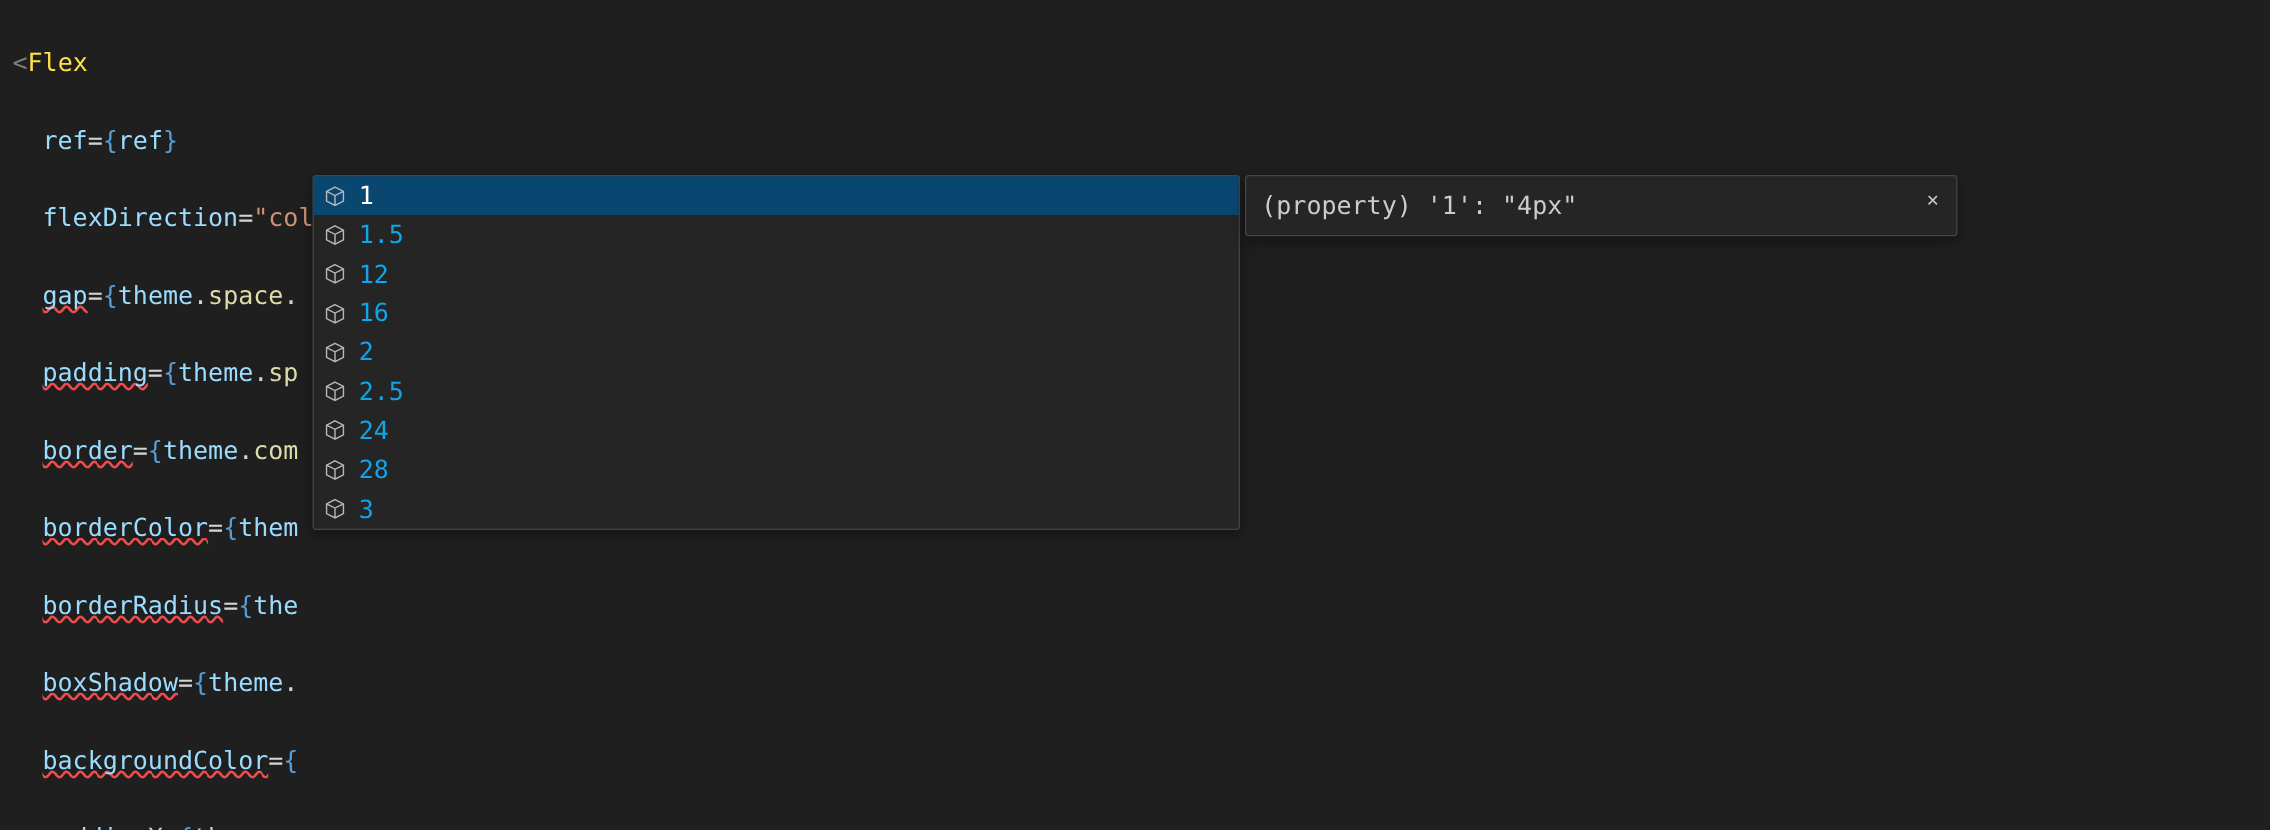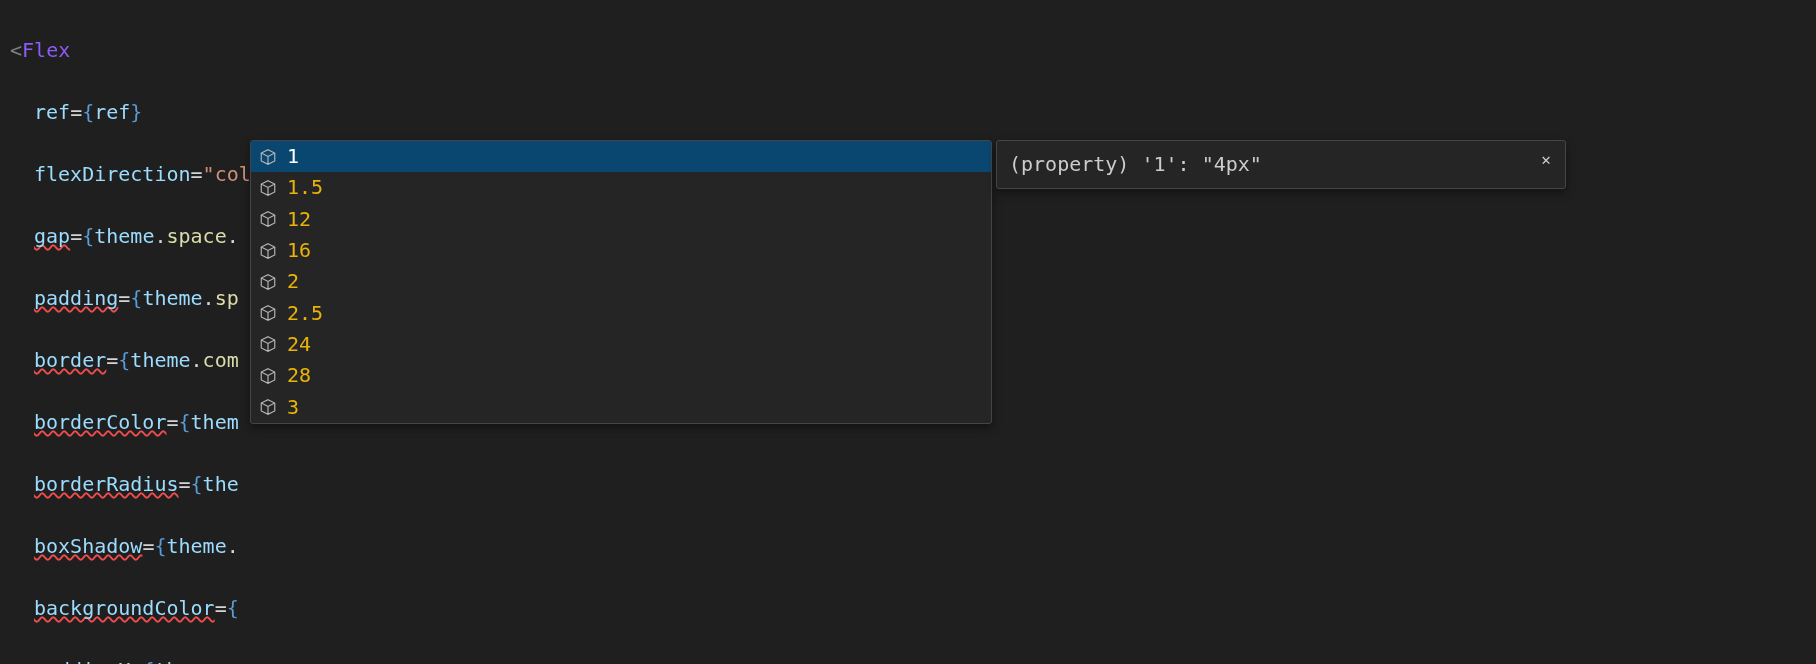--- a/index.html
+++ b/index.html
@@ -12,21 +12,21 @@
   width: 1816px;
   height: 664px;
   overflow: hidden;
   position: relative;
 }
 .code {
   padding: 4px 10px;
   white-space: pre;
 }
 .t-bracket { color: #808080; }
-.t-component { color: #8b5cf6; }
+.t-component { color: #fde047; }
 .t-attr { color: #9cdcfe; }
 .t-brace { color: #569cd6; }
 .t-var { color: #9cdcfe; }
 .t-string { color: #ce9178; }
 .t-punct { color: #d4d4d4; }
 .t-prop { color: #dcdcaa; }
 .t-err { 
   text-decoration: underline wavy #f14c4c;
   text-decoration-skip-ink: none;
 }
@@ -59,21 +59,21 @@
 .suggest-item.selected {
   background: #094771;
 }
 .suggest-icon {
   width: 18px;
   height: 18px;
   flex-shrink: 0;
   color: #b8b8b8;
 }
 .suggest-label {
-  color: #eab308;
+  color: #0ea5e9;
 }
 .suggest-item.selected .suggest-label { color: #ffffff; }
 
 .docs {
   position: absolute;
   left: 996px;
   top: 140px;
   width: 570px;
   background: #252526;
   border: 1px solid #454545;

